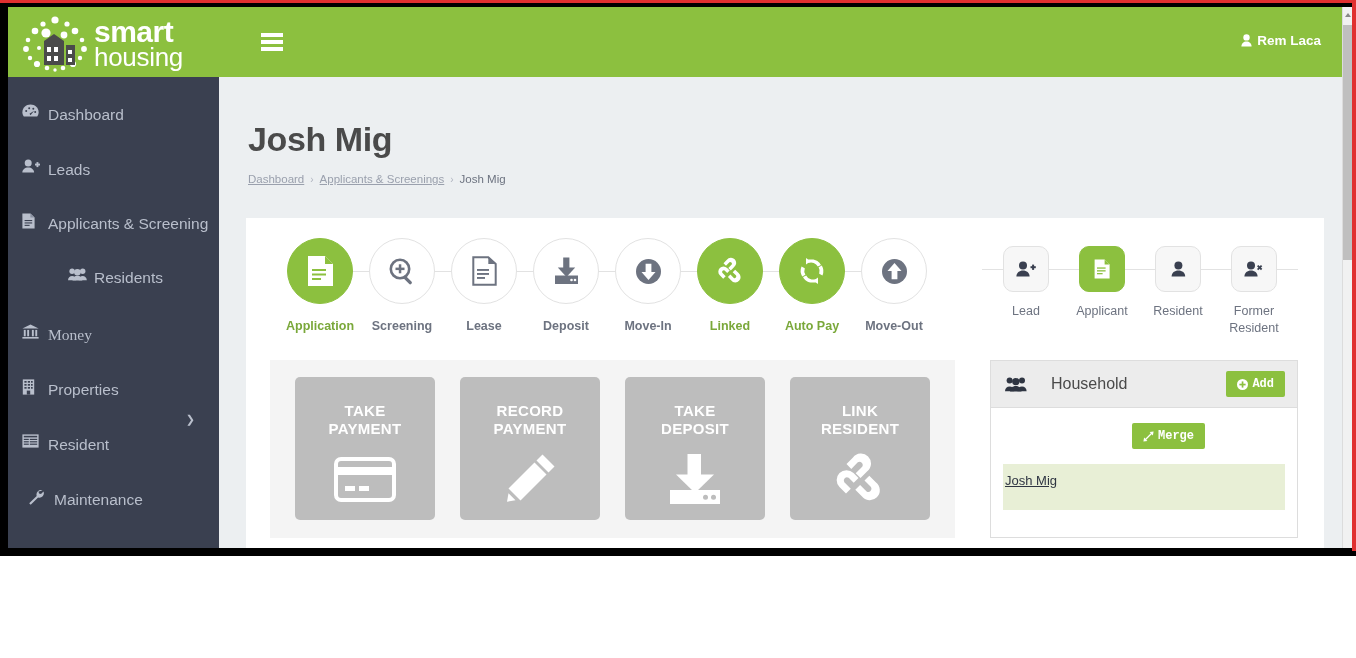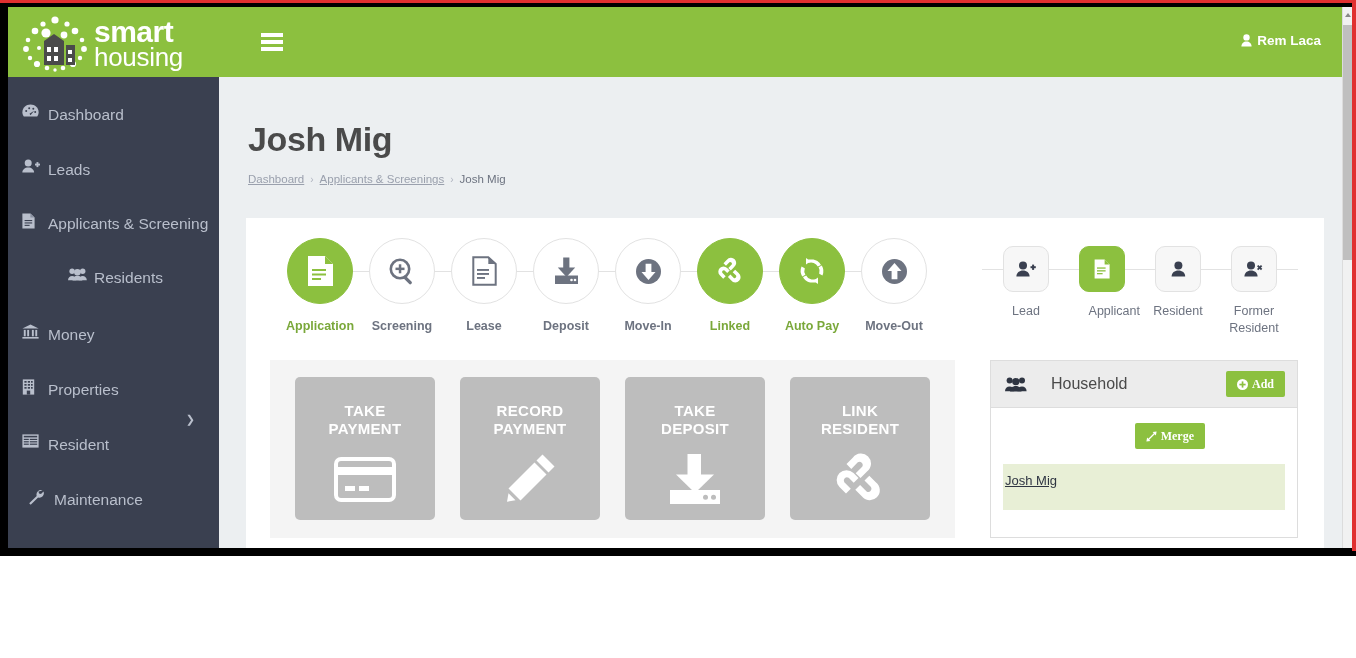--- a/index.html
+++ b/index.html
@@ -137,21 +137,21 @@
   }
   .nav-item .nav-label { line-height: 1.33; padding-top: 1px; }
   .nav-item .nav-caret {
     position: absolute; right: 24px; top: 6px;
     font-size: 11px; color: #b9bfcc;
   }
   .nav-i-dashboard { padding-top: 27px; }
   .nav-i-leads     { padding-top: 27px; }
   .nav-i-applicants{ padding-top: 26px; }
   .nav-i-residents { padding-top: 25px; justify-content: center; }
-  .nav-i-money     { padding-top: 27px; }
+  .nav-i-money     { padding-top: 27px; font-family: Liberation Serif, serif; }
   .nav-i-properties{ padding-top: 27px; }
   .nav-i-listings  { padding-top: 27px; }
   .nav-i-maintenance{ padding-top: 27px; padding-left: 20px; }
 
   
   .main {
     position: absolute; left: 211px; top: 70px;
     width: 1124px; height: 598px;
     background: #eceff1;
     z-index: 10;
@@ -271,21 +271,21 @@
   }
   .household-head .hh-title {
     font-size: 16px; color: #4a4a4a;
     display: flex; align-items: center; gap: 24px;
   }
   .btn-green {
     background: #8cc03f; color: #ffffff; border: none;
     font-size: 12px; font-weight: bold;
     padding: 0 11px; height: 26px; line-height: 26px;
     cursor: pointer; border-radius: 2px;
-    font-family: Liberation Serif, serif;
+    font-family: Liberation Mono, monospace;
     display: inline-flex; align-items: center; gap: 4px;
     white-space: nowrap;
   }
   .btn-add { position: absolute; right: 12px; top: 10px; }
   .btn-merge { position: absolute; right: 92px; top: 15px; }
   .hh-body { position: relative; height: 130px; }
   .hh-table { position: absolute; left: 12px; top: 56px; right: 12px; }
   .hh-row-head {
     display: flex; font-size: 13px; font-weight: bold; color: #3f4450;
     padding-bottom: 9px; border-bottom: 2px solid #dfe3d6;
@@ -677,21 +677,21 @@
                   <path d="M0.4 15.6c0-3.7 3-6 6.6-6s6.6 2.3 6.6 6z"></path>
                   <rect x="14.5" y="5.2" width="5.3" height="2"></rect>
                   <rect x="16.1" y="3.6" width="2" height="5.3"></rect>
                 </g>
                   </svg>
               </span>
             </div>
             <div class="label">Lead</div>
           </div>
 
-          <div class="role active" style="left:76px;text-align:right;">
+          <div class="role active" style="left:76px;">
             <div class="pill">
               <span>
                 <svg width="16" height="20" viewBox="0 0 16 20">
                     <g fill="#ffffff">
                   <path d="M0.6 0.6h10l5 5v14h-15z"></path>
                 </g>
                 <g fill="#8cc03f">
                   <path d="M10.6 0.6l5 5h-5z"></path>
                   <rect x="3" y="8.4" width="8.6" height="1.3"></rect>
                   <rect x="3" y="11.2" width="8.6" height="1.3"></rect>

